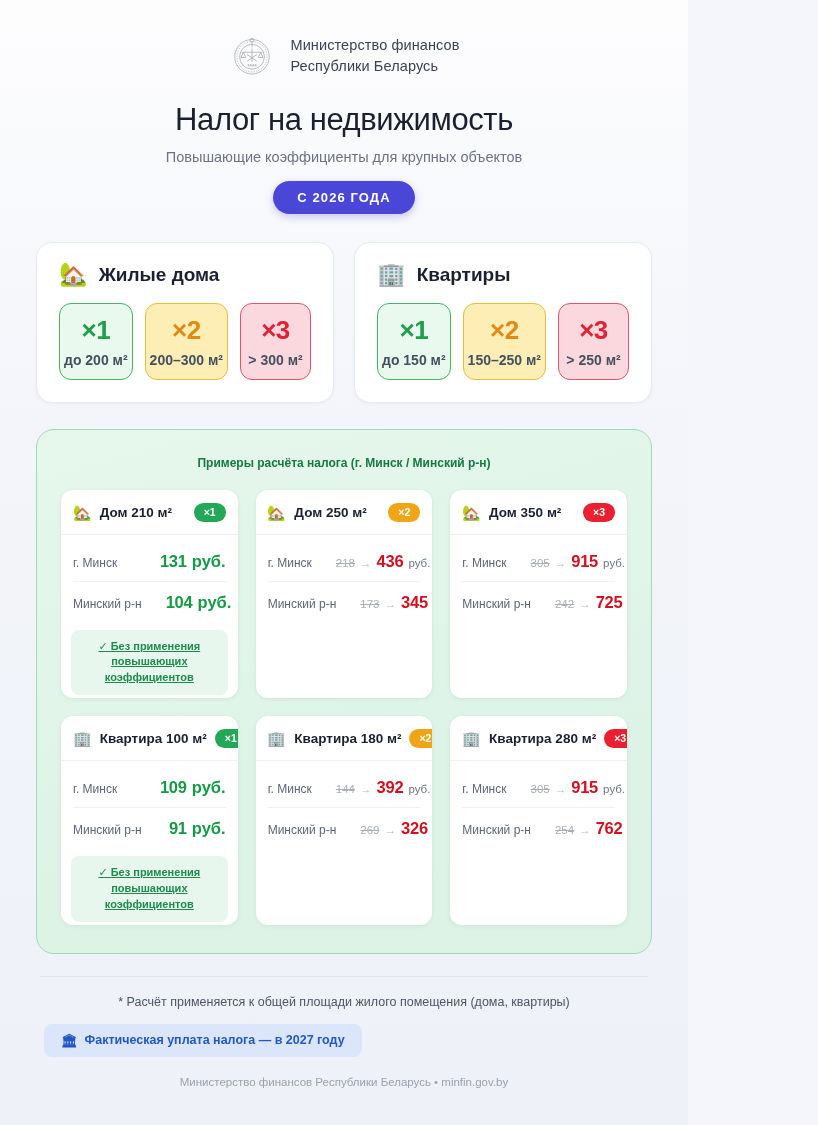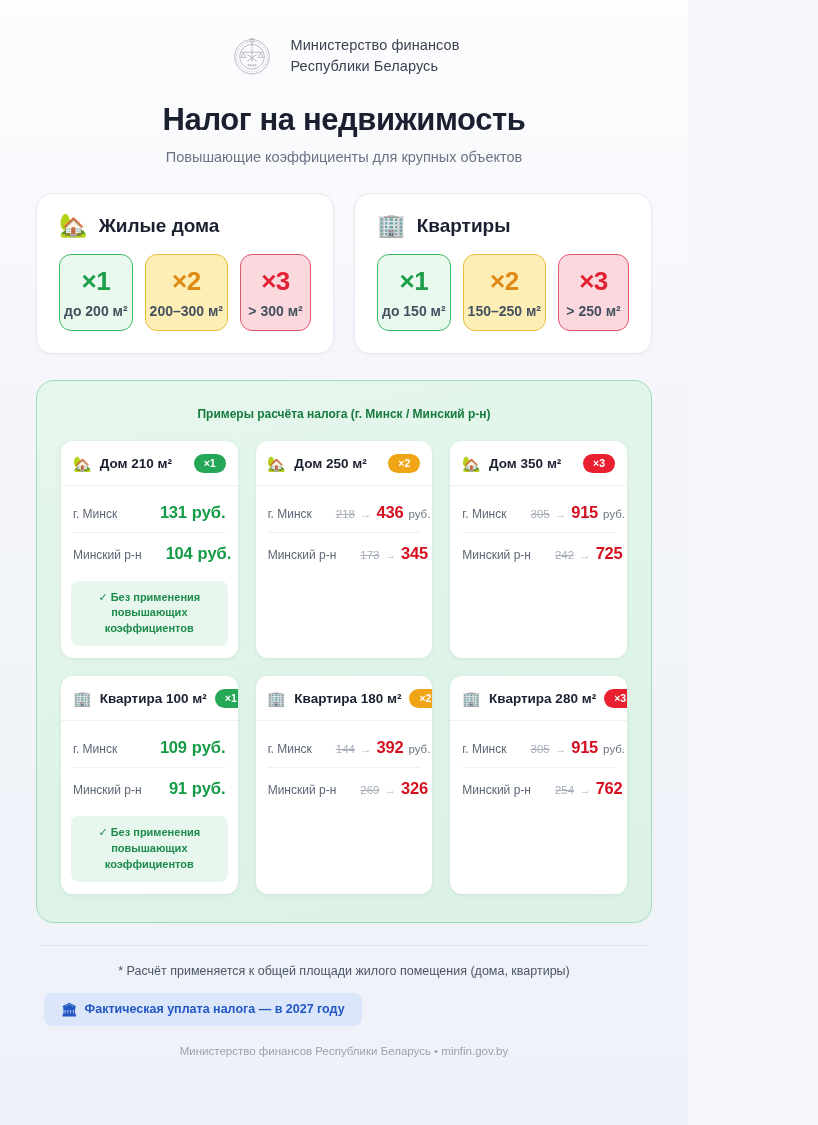--- a/index.html
+++ b/index.html
@@ -35,21 +35,21 @@
     font-size: 14.5px;
     line-height: 1.45;
     color: #3b4252;
     letter-spacing: .1px;
   }
 
   .main-title {
     text-align: center;
     margin-top: 22px;
     font-size: 31px;
-    font-weight: bold;
+    font-weight: normal;
     letter-spacing: -0.4px;
     color: #1b2030;
   }
 
   .subtitle {
     text-align: center;
     margin-top: 11px;
     font-size: 14.5px;
     color: #6b7385;
   }
@@ -199,29 +199,30 @@
     font-size: 16.5px;
     font-weight: bold;
     letter-spacing: -0.2px;
   }
   .ex-new.green { color: #149b46; }
   .ex-new.red   { color: #d4101f; }
   .ex-cur       { font-size: 11.5px; color: #6b7482; font-weight: normal; }
   .ex-cur.green { color: #149b46; font-size: 16.5px; font-weight: bold; }
 
   .ex-note {
-    margin: 8px 10px 12px 10px;
+    margin: 8px 10px 3px 10px;
     background: #e7f7ed;
     border-radius: 8px;
     padding: 9px 16px;
     text-align: center;
     font-size: 11px;
     line-height: 1.45;
     font-weight: bold;
     color: #1d8b4c;
+    text-decoration: underline;
   }
 
   
   .foot-sep {
     margin: 22px 4px 0 4px;
     border-top: 1px solid #dfe3ec;
   }
   .foot-note {
     text-align: center;
     margin-top: 18px;
@@ -277,20 +278,23 @@
     </svg>
     <div class="brand-text">
       <div>Министерство финансов</div>
       <div>Республики Беларусь</div>
     </div>
   </div>
 
   <h1 class="main-title">Налог на недвижимость</h1>
   <div class="subtitle">Повышающие коэффициенты для крупных объектов</div>
 
+  <div class="year-pill-wrap">
+    <span class="year-pill">С 2026 ГОДА</span>
+  </div>
 
   <div class="cat-row">
 
     <div class="cat-card">
       <div class="cat-head">
         <span class="cat-icon">🏡</span>
         <span class="cat-title">Жилые дома</span>
       </div>
       <div class="coef-row">
         <div class="coef-box coef-green">

